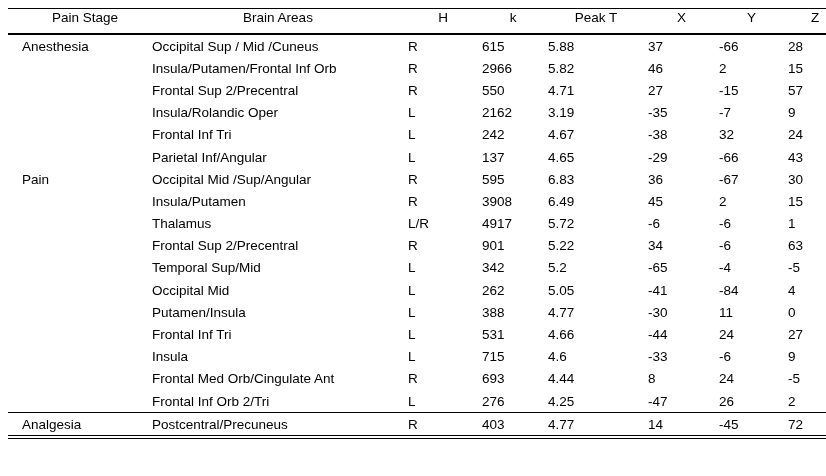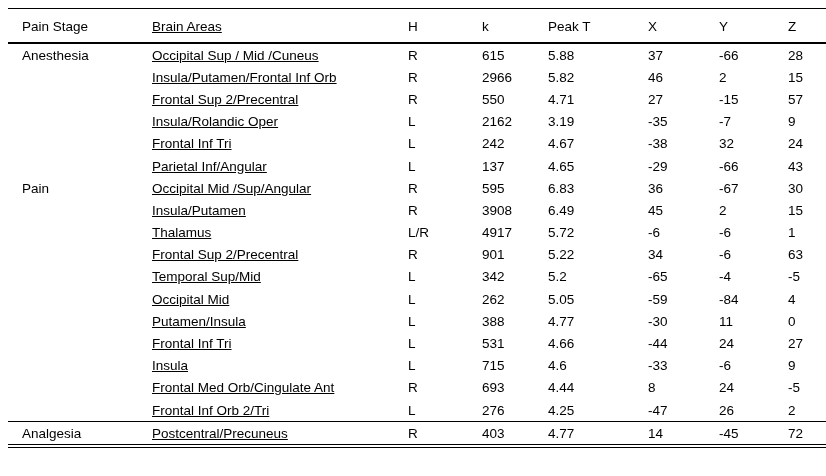--- a/index.html
+++ b/index.html
@@ -25,34 +25,34 @@
     border-collapse: collapse;
     width: 100%;
     font-size: 13.5px;
     table-layout: fixed;
   }
   thead tr {
     border-top: 1.5px solid #000;
     border-bottom: 2px solid #000;
   }
   th {
-    text-align: left;
+    text-align: center;
     font-weight: normal;
-    padding: 10px 2px 8px 2px;
+    padding: 1px 2px 8px 2px;
     white-space: nowrap;
     overflow: hidden;
   }
   td {
     padding: 3.6px 2px;
     white-space: nowrap;
     overflow: hidden;
     vertical-align: middle;
   }
   th:nth-child(1), td:nth-child(1) { width: 126px; padding-left: 14px; }
-  th:nth-child(2), td:nth-child(2) { width: 252px; text-decoration: underline; }
+  th:nth-child(2), td:nth-child(2) { width: 252px; }
   th:nth-child(3), td:nth-child(3) { width: 70px; }
   th:nth-child(4), td:nth-child(4) { width: 62px; }
   th:nth-child(5), td:nth-child(5) { width: 96px; }
   th:nth-child(6), td:nth-child(6) { width: 67px; }
   th:nth-child(7), td:nth-child(7) { width: 65px; }
   th:nth-child(8), td:nth-child(8) { width: 54px; }
   
   tbody tr.group-start-rule {
     border-top: 1px solid #000;
   }
@@ -188,21 +188,21 @@
           <td>-65</td>
           <td>-4</td>
           <td>-5</td>
         </tr>
         <tr>
           <td></td>
           <td>Occipital Mid</td>
           <td>L</td>
           <td>262</td>
           <td>5.05</td>
-          <td>-59</td>
+          <td>-41</td>
           <td>-84</td>
           <td>4</td>
         </tr>
         <tr>
           <td></td>
           <td>Putamen/Insula</td>
           <td>L</td>
           <td>388</td>
           <td>4.77</td>
           <td>-30</td>

